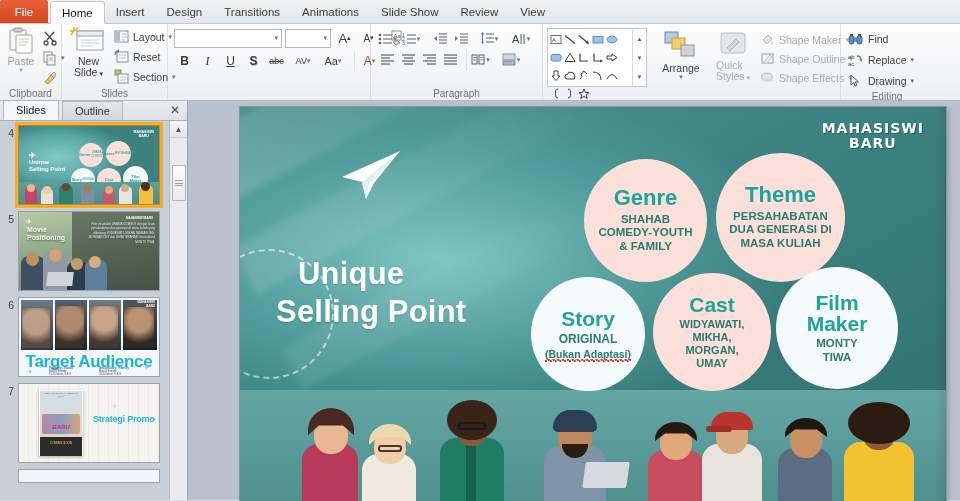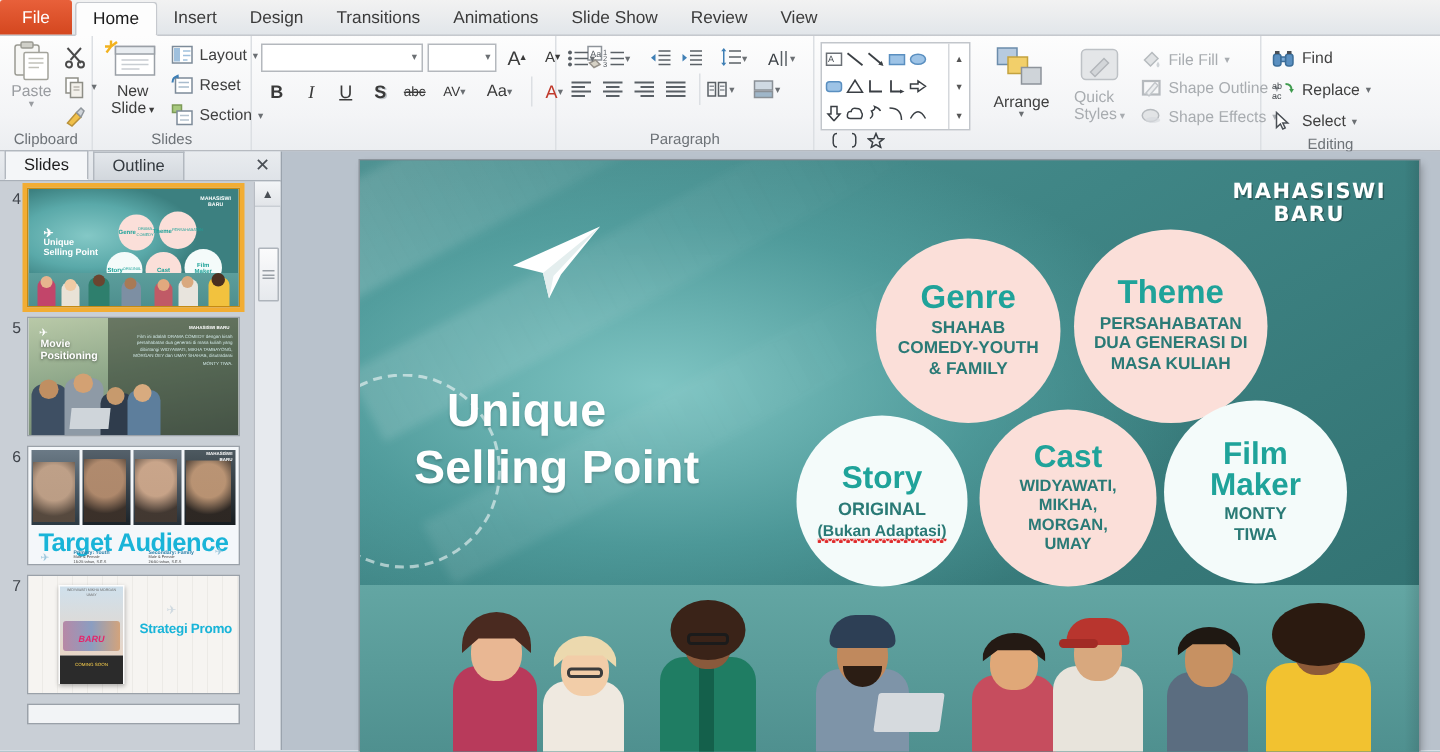--- a/index.html
+++ b/index.html
@@ -743,21 +743,21 @@
             <span>Quick</span><br>
             <span>Styles</span><span style="font-size:7px;"> ▾</span>
           </div>
         </div>
         <div class="sf-col">
           <div class="btn-sm dim">
             <svg width="15" height="15" viewBox="0 0 15 15">
               <path d="M3 8 L8 3 L12 7 L7 12 Z" fill="#e0e2e4" stroke="#b6babe"></path>
               <path d="M12 9 Q14 12 12 13 Q10 12 12 9 Z" fill="#cfd3d7"></path>
             </svg>
-            <span style="margin-left:4px;">File Fill</span>
+            <span style="margin-left:4px;">Shape Maker</span>
             <span style="font-size:7px;margin-left:4px;">▾</span>
           </div>
           <div class="btn-sm dim">
             <svg width="15" height="15" viewBox="0 0 15 15">
               <rect x="2" y="3" width="11" height="9" fill="none" stroke="#b6babe" stroke-width="1.5"></rect>
               <path d="M4 11 L10 4 L12 6 L6 13 Z" fill="#eceef0" stroke="#c3c7cb"></path>
             </svg>
             <span style="margin-left:4px;">Shape Outline</span>
             <span style="font-size:7px;margin-left:4px;">▾</span>
           </div>
@@ -794,21 +794,21 @@
             <path d="M9 3 Q13 3 13 7" fill="none" stroke="#3f9b4e" stroke-width="1.3"></path>
             <path d="M13 9 L11.4 6.3 L14.6 6.3 Z" fill="#3f9b4e"></path>
           </svg>
           <span style="margin-left:5px;">Replace</span>
           <span style="font-size:7px;color:#6b6f73;margin-left:4px;">▾</span>
         </div>
         <div class="btn-sm">
           <svg width="15" height="14" viewBox="0 0 15 14">
             <path d="M3 1 L3 11 L5.6 8.6 L7.2 12 L8.8 11.2 L7.2 8 L10.5 8 Z" fill="#fff" stroke="#4a4f55"></path>
           </svg>
-          <span style="margin-left:5px;">Select</span>
+          <span style="margin-left:5px;">Drawing</span>
           <span style="font-size:7px;color:#6b6f73;margin-left:4px;">▾</span>
         </div>
       </div>
     </div>
     <div class="group-label">Editing</div>
   </div>
 </div>
 
 <div class="workspace">
 

